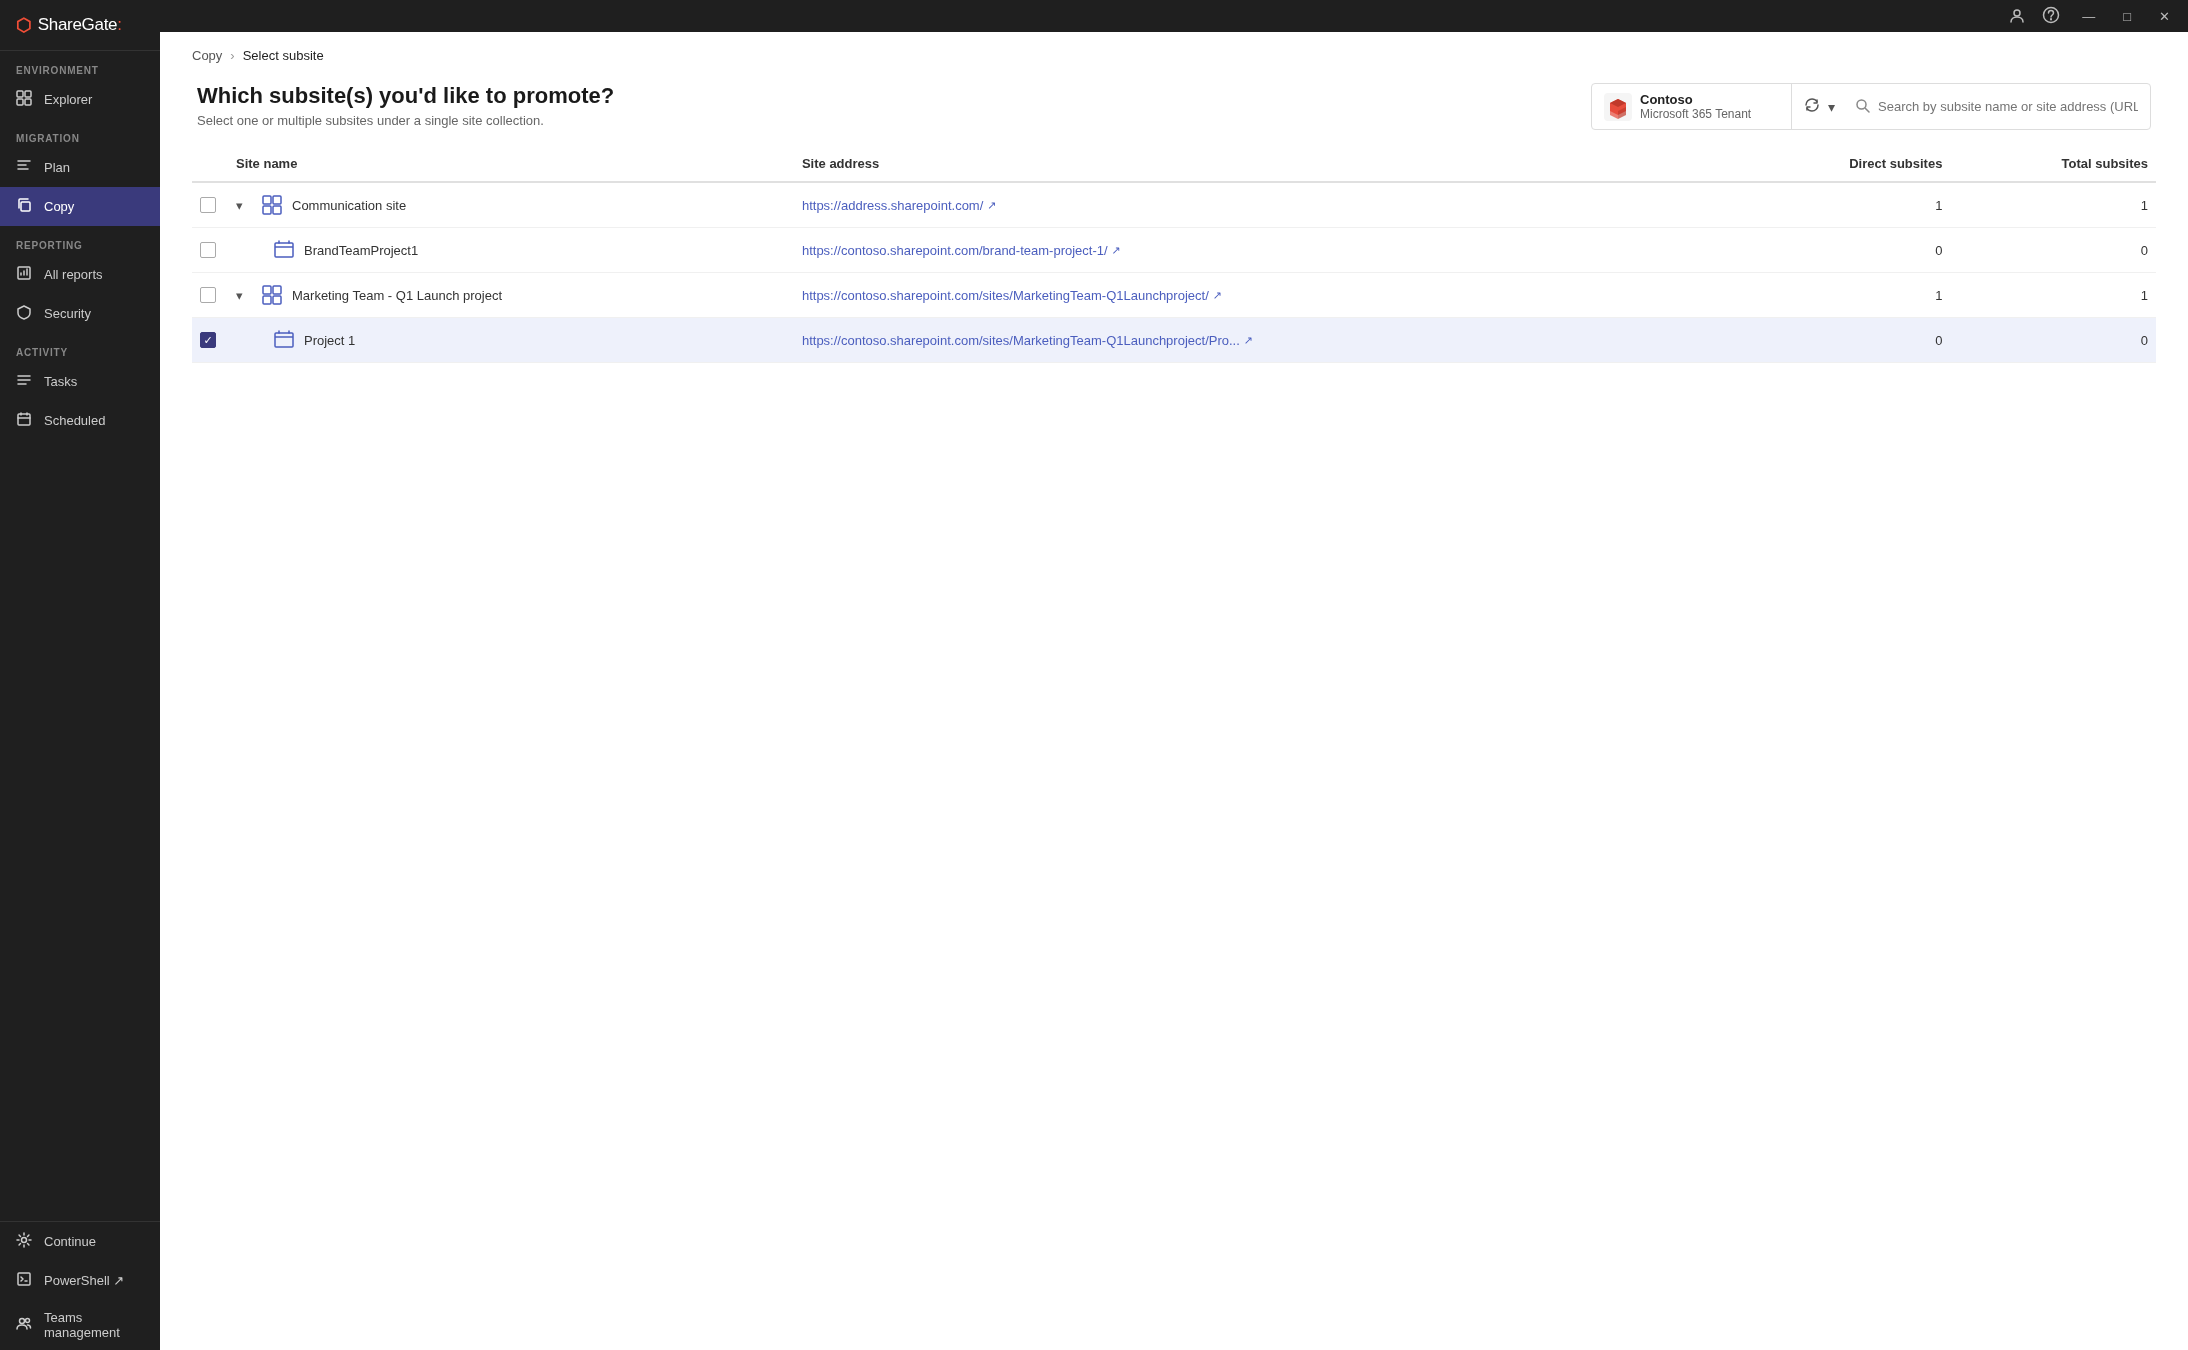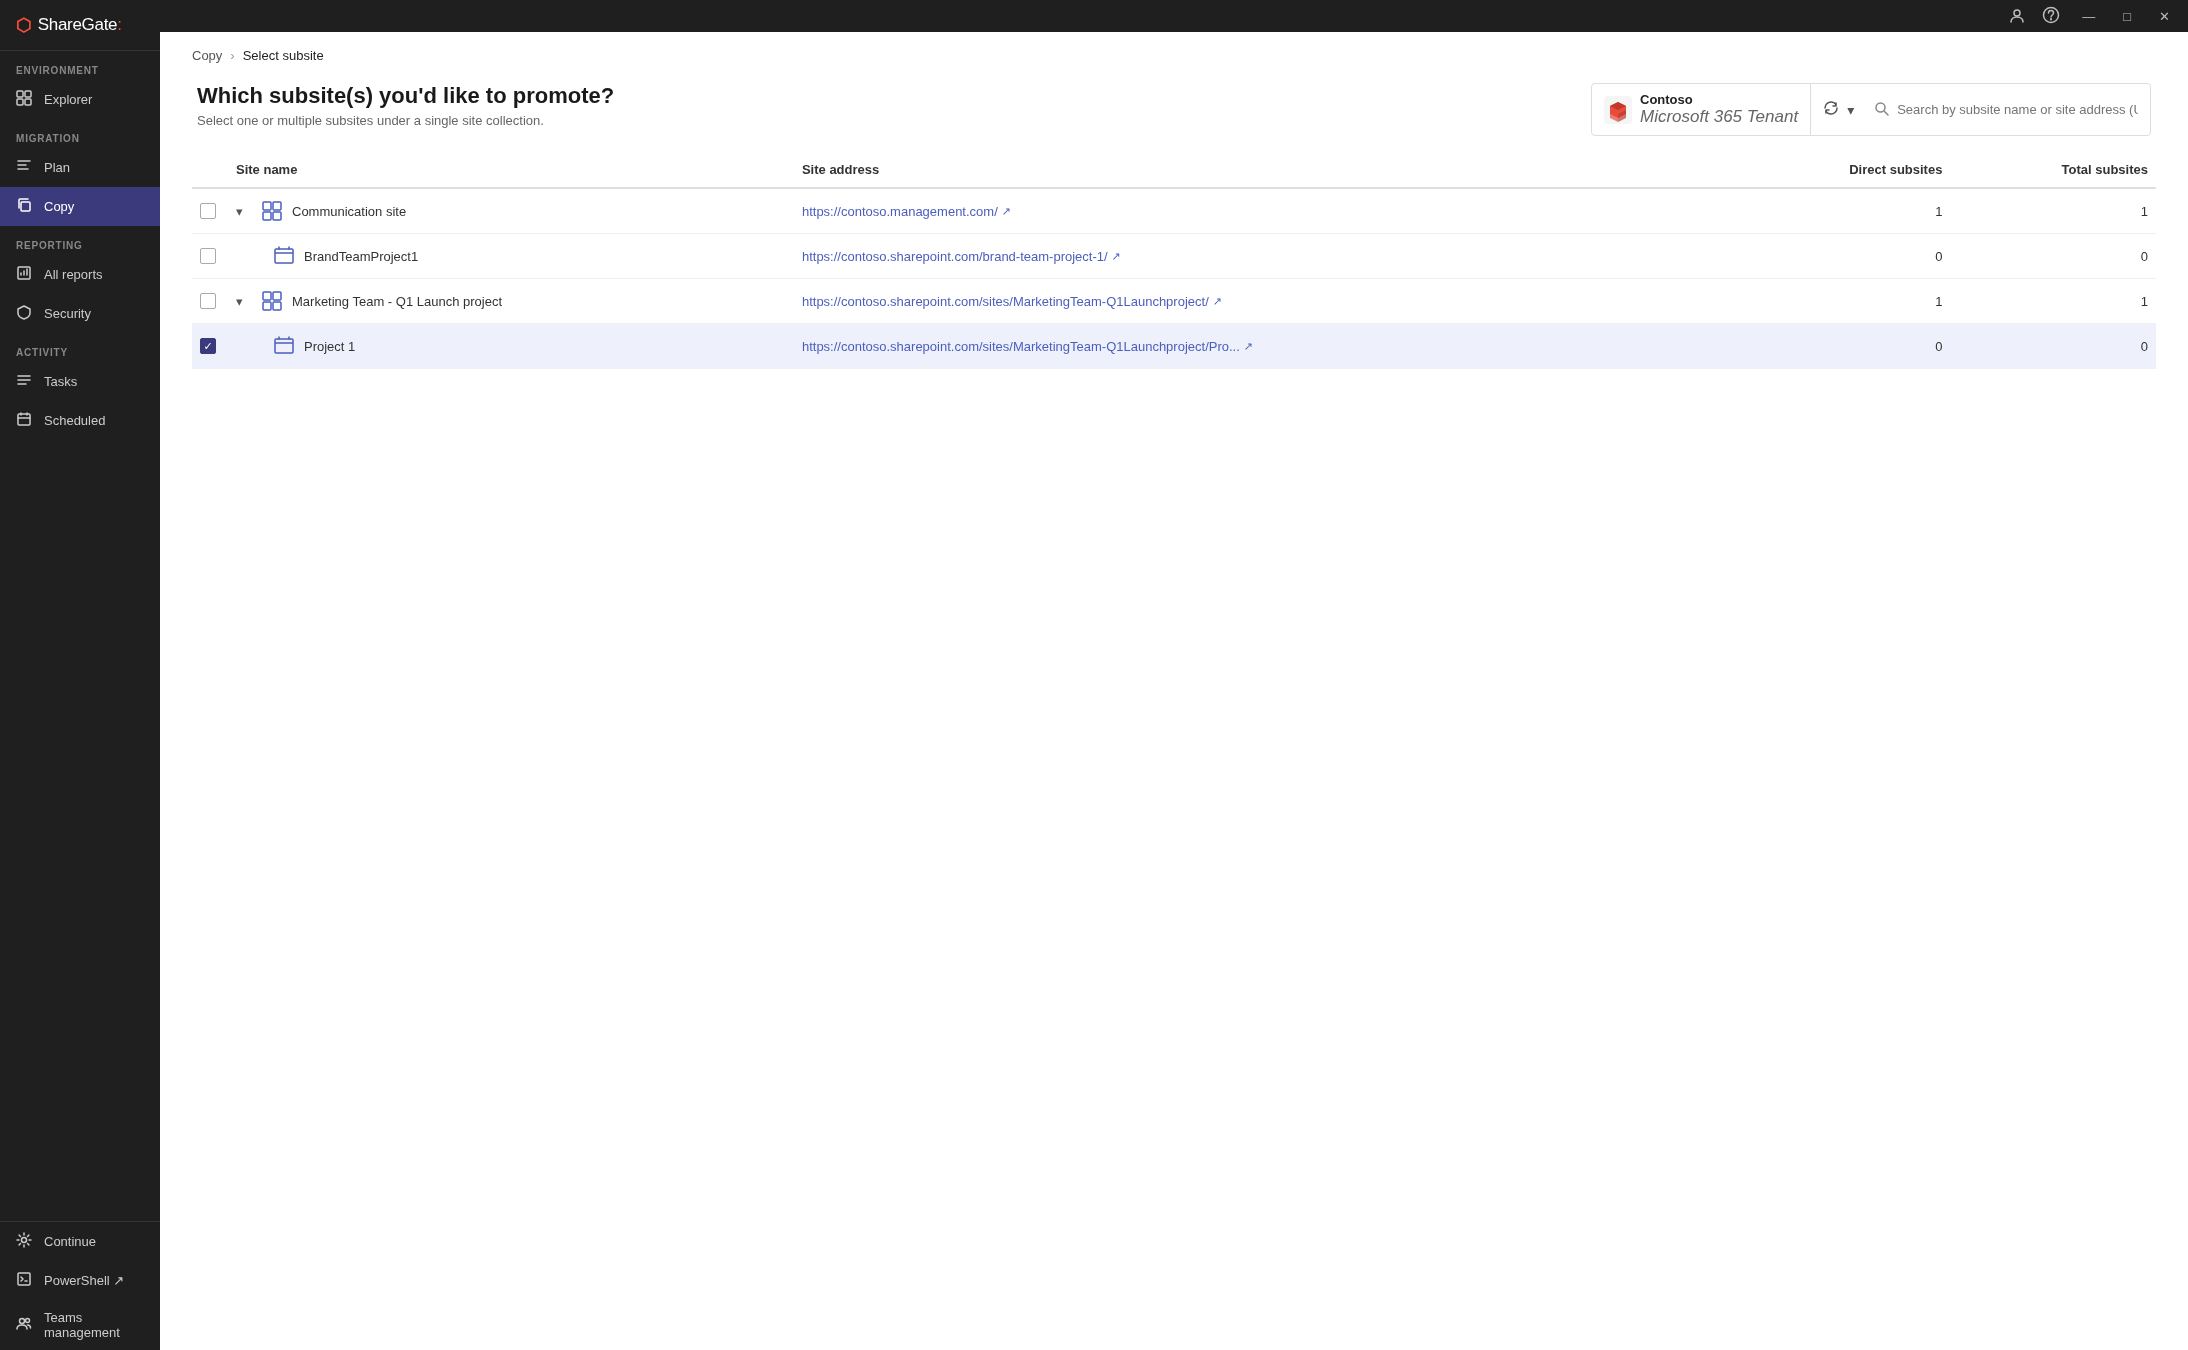--- a/index.html
+++ b/index.html
@@ -142,21 +142,21 @@
     }
     .tenant-office-icon {
       width: 28px;
       height: 28px;
       display: flex;
       align-items: center;
       justify-content: center;
     }
     .tenant-info {}
     .tenant-name { font-size: 13px; font-weight: 600; color: #222; }
-    .tenant-type { font-size: 17px; color: #666; font-style: italic; }
+    .tenant-type { font-size: 12px; color: #666; }
     .tenant-actions { display: flex; align-items: center; gap: 4px; padding: 0 8px; }
     .refresh-btn { cursor: pointer; color: #555; font-size: 16px; padding: 4px; }
     .chevron-btn { cursor: pointer; color: #555; font-size: 14px; }
     .search-area {
       display: flex;
       align-items: center;
       gap: 8px;
       padding: 8px 12px;
       flex: 1;
     }
@@ -507,21 +507,21 @@
                   <rect x="3" y="3" width="8" height="8" rx="1" stroke="#4b5ebe" stroke-width="1.5"></rect>
                   <rect x="13" y="3" width="8" height="8" rx="1" stroke="#4b5ebe" stroke-width="1.5"></rect>
                   <rect x="3" y="13" width="8" height="8" rx="1" stroke="#4b5ebe" stroke-width="1.5"></rect>
                   <rect x="13" y="13" width="8" height="8" rx="1" stroke="#4b5ebe" stroke-width="1.5"></rect>
                 </svg>
                 <span>Communication site</span>
               </div>
             </td>
             <td>
               <a class="site-link">
-                <span>https://contoso.management.com/</span>
+                <span>https://address.sharepoint.com/</span>
                 <span class="external-icon">↗</span>
               </a>
             </td>
             <td class="right">1</td>
             <td class="right">1</td>
           </tr>
 
           <tr>
             <td class="checkbox-cell">
               <div class="checkbox"></div>

